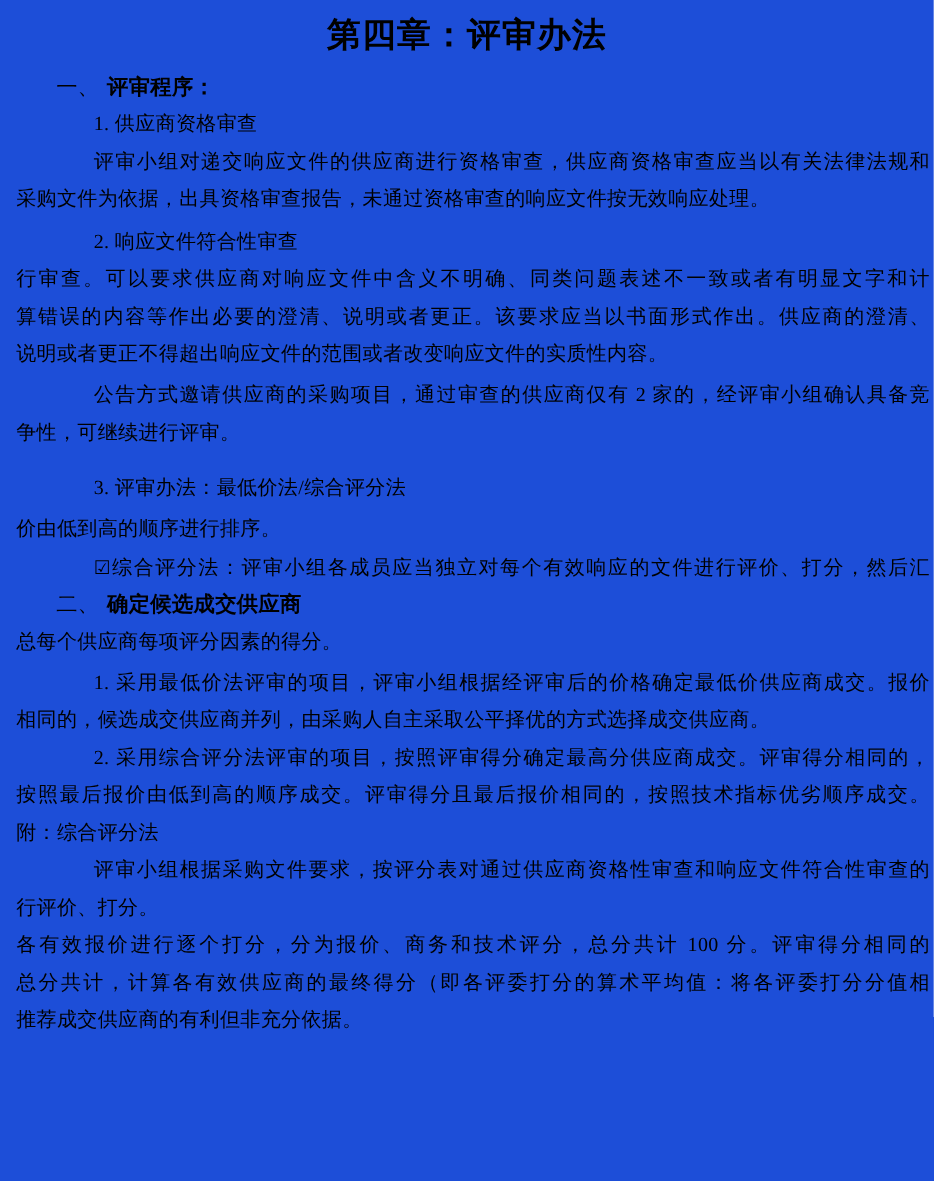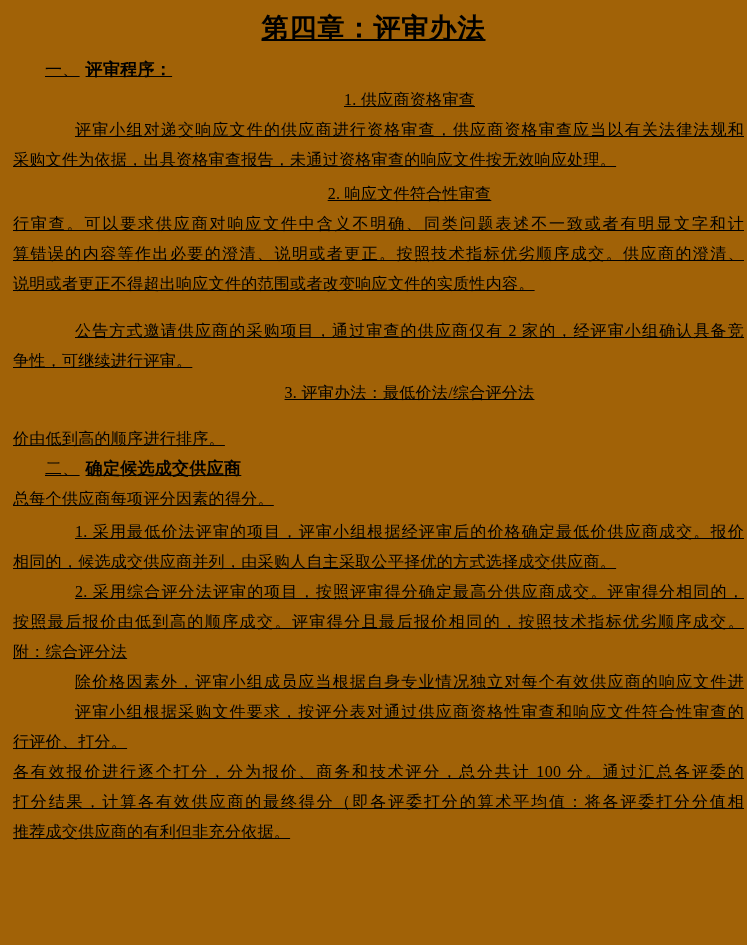--- a/index.html
+++ b/index.html
@@ -9,22 +9,21 @@
     background: #ffffff;
     overflow: hidden;
   }
   .page {
     width: 747px;
     height: 945px;
     box-sizing: border-box;
     padding-top: 10px;
     font-family: "Liberation Serif", "DejaVu Serif", serif;
     color: #000000;
-    background: #a16207;
-    text-decoration: underline;
+    background: #1d4ed8;
   }
   .title {
     margin: 0;
     height: 36px;
     line-height: 36px;
     text-align: center;
     font-size: 27px;
     font-weight: 700;
     letter-spacing: 1px;
     white-space: nowrap;
@@ -41,21 +40,21 @@
     letter-spacing: 0.3px;
   }
   .line.fill {
     white-space: normal;
     text-align: justify;
     text-align-last: justify;
     overflow: hidden;
   }
   .i0 { padding-left: 13px; }
   .i1 { padding-left: 45px; }
-  .i2 { padding-left: 75px; text-align: center; }
+  .i2 { padding-left: 75px; }
   .heading-line {
     font-size: 17px;
   }
   .heading-prefix {
     font-weight: 400;
     margin-right: 6px;
   }
   .heading-label {
     font-weight: 700;
   }
@@ -69,33 +68,33 @@
 
 <div class="page">
   <h1 class="title">第四章：评审办法</h1>
   <div class="lines" id="lines">
       <div class="line i1 heading-line"><span class="heading-prefix">一、</span><span class="heading-label">评审程序：</span></div>
       <div class="line i2">1. 供应商资格审查</div>
       <div class="line i2 fill">评审小组对递交响应文件的供应商进行资格审查，供应商资格审查应当以有关法律法规和</div>
       <div class="line i0">采购文件为依据，出具资格审查报告，未通过资格审查的响应文件按无效响应处理。</div>
       <div class="line i2" style="margin-top: 4px;">2. 响应文件符合性审查</div>
       <div class="line i0 fill">行审查。可以要求供应商对响应文件中含义不明确、同类问题表述不一致或者有明显文字和计</div>
-      <div class="line i0 fill">算错误的内容等作出必要的澄清、说明或者更正。按照技术指标优劣顺序成交。供应商的澄清、</div>
+      <div class="line i0 fill">算错误的内容等作出必要的澄清、说明或者更正。该要求应当以书面形式作出。供应商的澄清、</div>
       <div class="line i0">说明或者更正不得超出响应文件的范围或者改变响应文件的实质性内容。</div>
-      <div class="line i2 fill" style="margin-top: 17px;">公告方式邀请供应商的采购项目，通过审查的供应商仅有 2 家的，经评审小组确认具备竞</div>
+      <div class="line i2 fill" style="margin-top: 3px;">公告方式邀请供应商的采购项目，通过审查的供应商仅有 2 家的，经评审小组确认具备竞</div>
       <div class="line i0">争性，可继续进行评审。</div>
-      <div class="line i2" style="margin-top: 2px;">3. 评审办法：最低价法/综合评分法</div>
-      <div class="line i0" style="margin-top: 16px;">价由低到高的顺序进行排序。</div>
+      <div class="line i2" style="margin-top: 14px;">3. 评审办法：最低价法/综合评分法</div>
+      <div class="line i0" style="margin-top: 3px;">价由低到高的顺序进行排序。</div>
+      <div class="line i2 fill"><span class="checkbox">☑</span><span>综合评分法：评审小组各成员应当独立对每个有效响应的文件进行评价、打分，然后汇</span></div>
       <div class="line i1 heading-line"><span class="heading-prefix">二、</span><span class="heading-label">确定候选成交供应商</span></div>
       <div class="line i0">总每个供应商每项评分因素的得分。</div>
       <div class="line i2 fill" style="margin-top: 3px;">1. 采用最低价法评审的项目，评审小组根据经评审后的价格确定最低价供应商成交。报价</div>
       <div class="line i0">相同的，候选成交供应商并列，由采购人自主采取公平择优的方式选择成交供应商。</div>
       <div class="line i2 fill">2. 采用综合评分法评审的项目，按照评审得分确定最高分供应商成交。评审得分相同的，</div>
       <div class="line i0 fill">按照最后报价由低到高的顺序成交。评审得分且最后报价相同的，按照技术指标优劣顺序成交。</div>
       <div class="line i0">附：综合评分法</div>
-      <div class="line i2 fill">除价格因素外，评审小组成员应当根据自身专业情况独立对每个有效供应商的响应文件进</div>
       <div class="line i2 fill">评审小组根据采购文件要求，按评分表对通过供应商资格性审查和响应文件符合性审查的</div>
       <div class="line i0">行评价、打分。</div>
-      <div class="line i0 fill">各有效报价进行逐个打分，分为报价、商务和技术评分，总分共计 100 分。通过汇总各评委的</div>
-      <div class="line i0 fill">打分结果，计算各有效供应商的最终得分（即各评委打分的算术平均值：将各评委打分分值相</div>
+      <div class="line i0 fill">各有效报价进行逐个打分，分为报价、商务和技术评分，总分共计 100 分。评审得分相同的</div>
+      <div class="line i0 fill">总分共计，计算各有效供应商的最终得分（即各评委打分的算术平均值：将各评委打分分值相</div>
       <div class="line i0">推荐成交供应商的有利但非充分依据。</div>
     </div>
 </div>
 
 </body></html>

